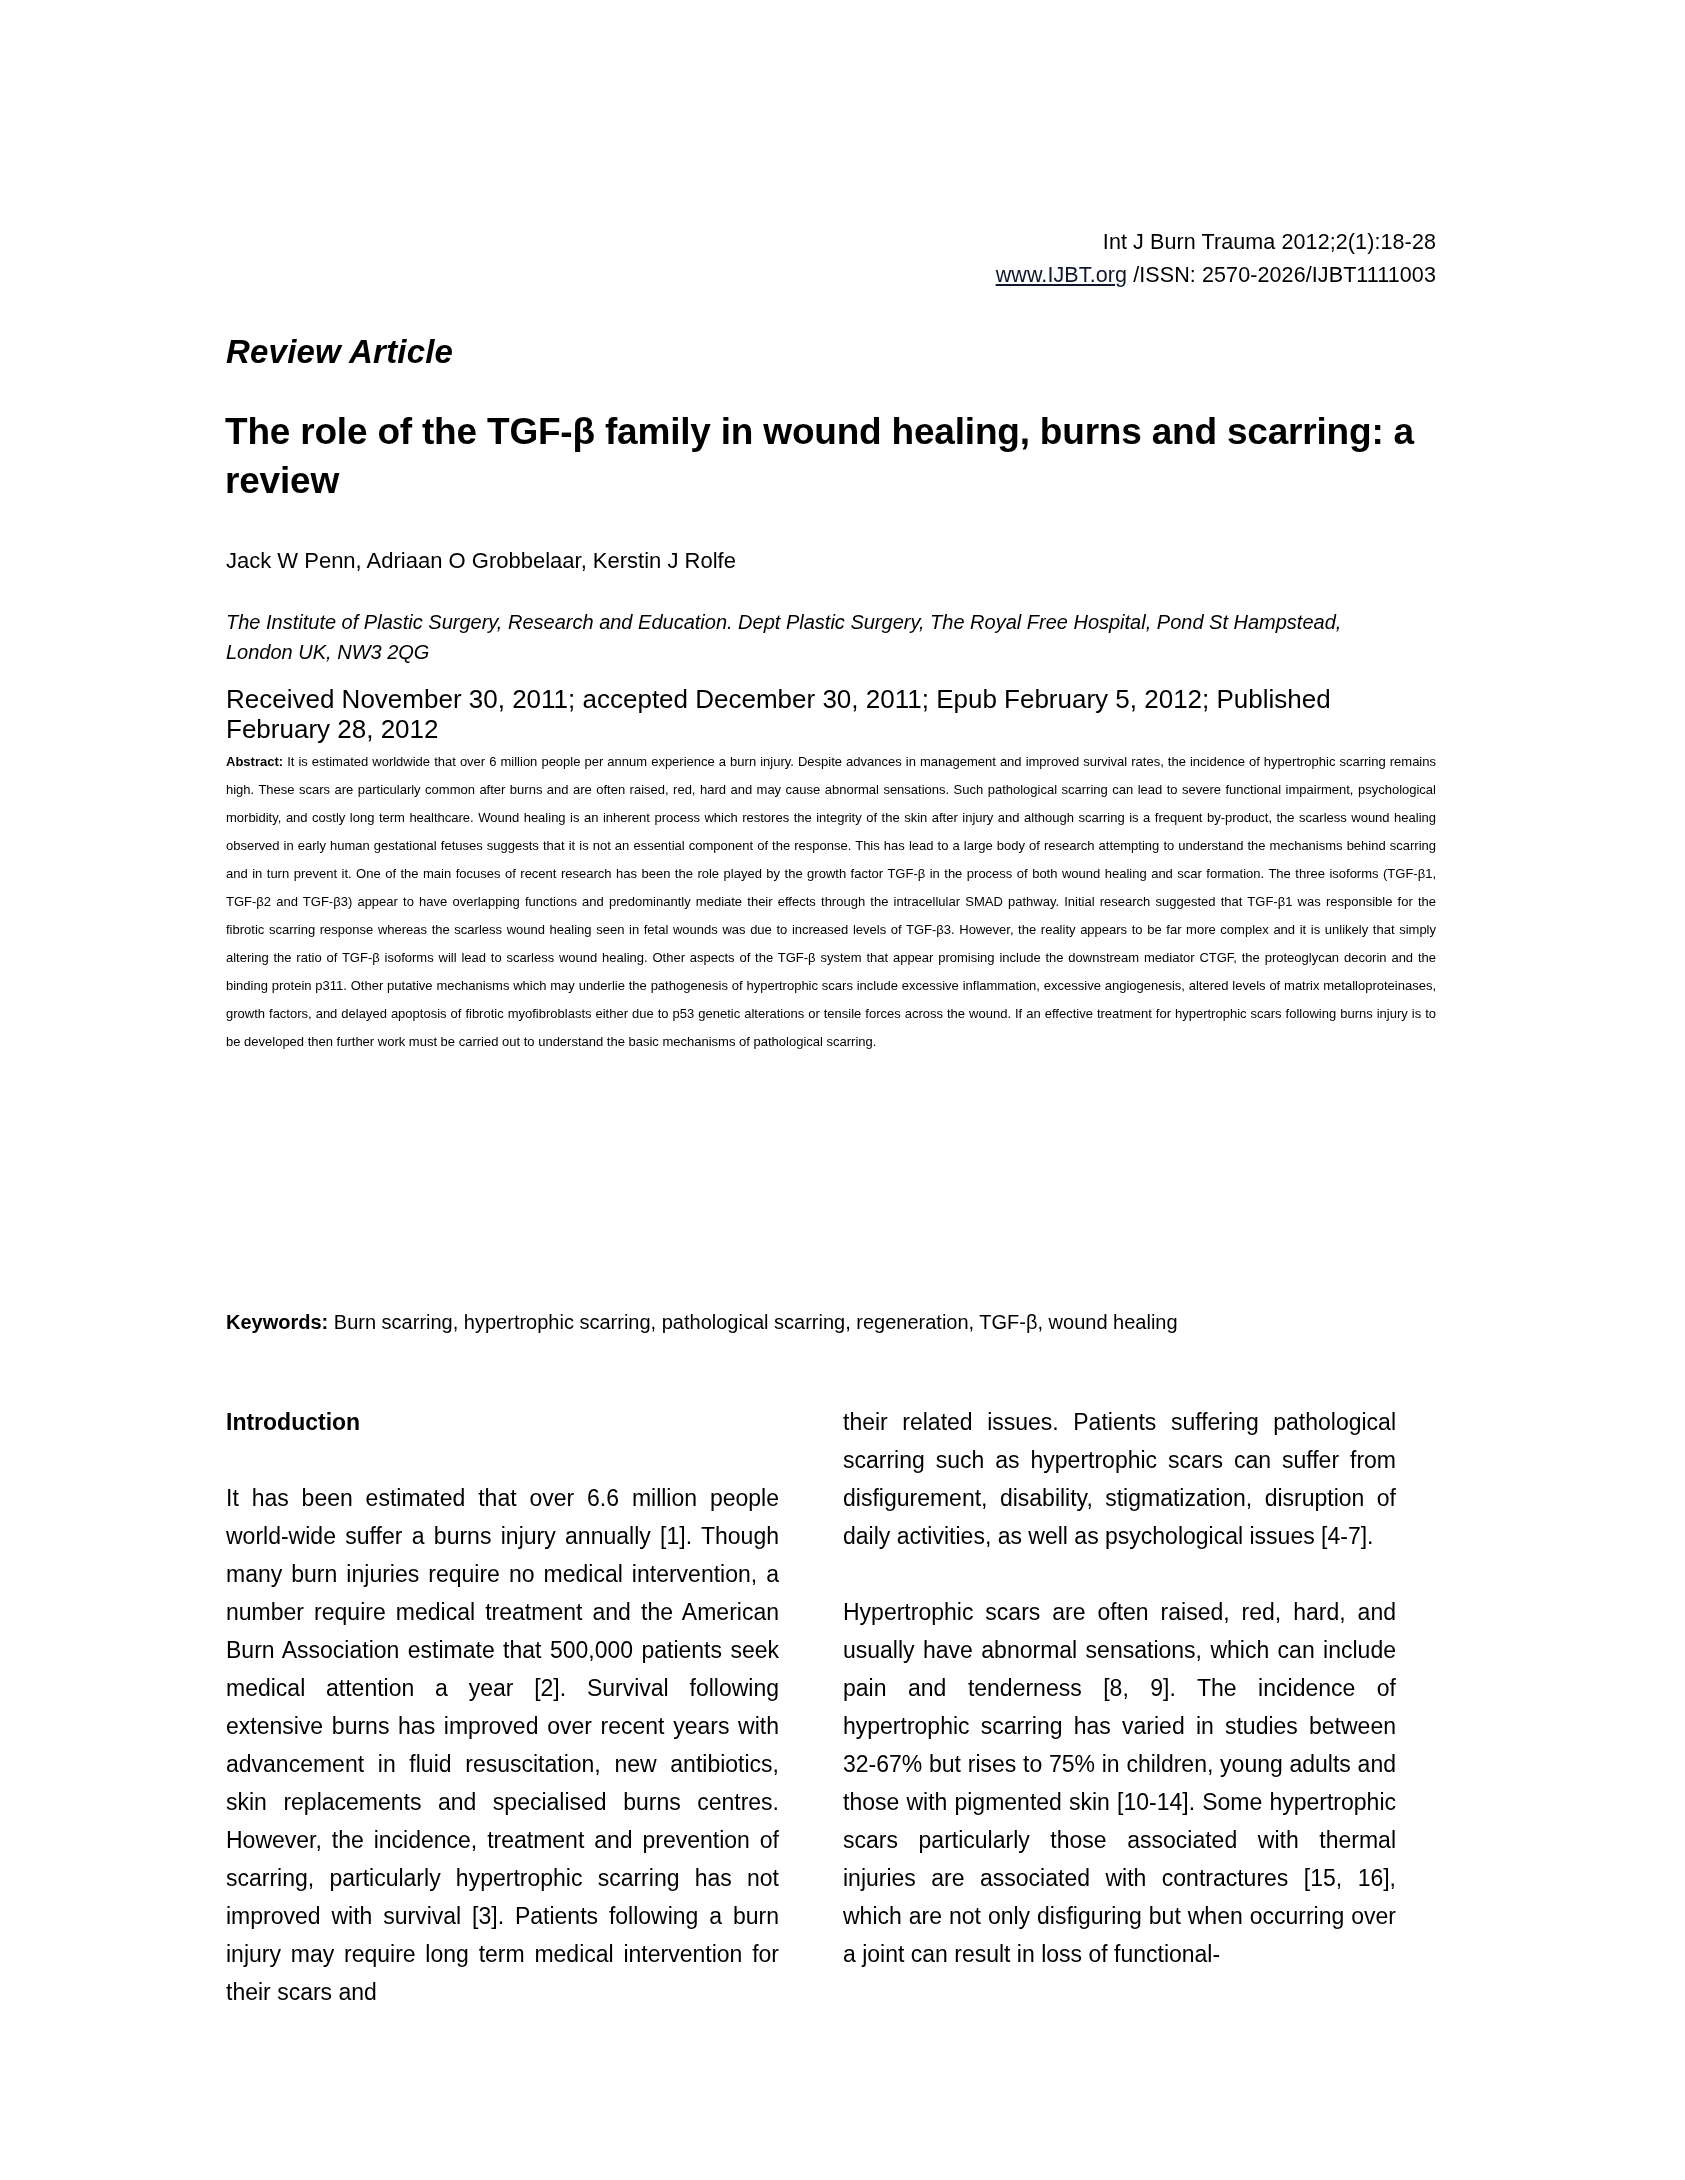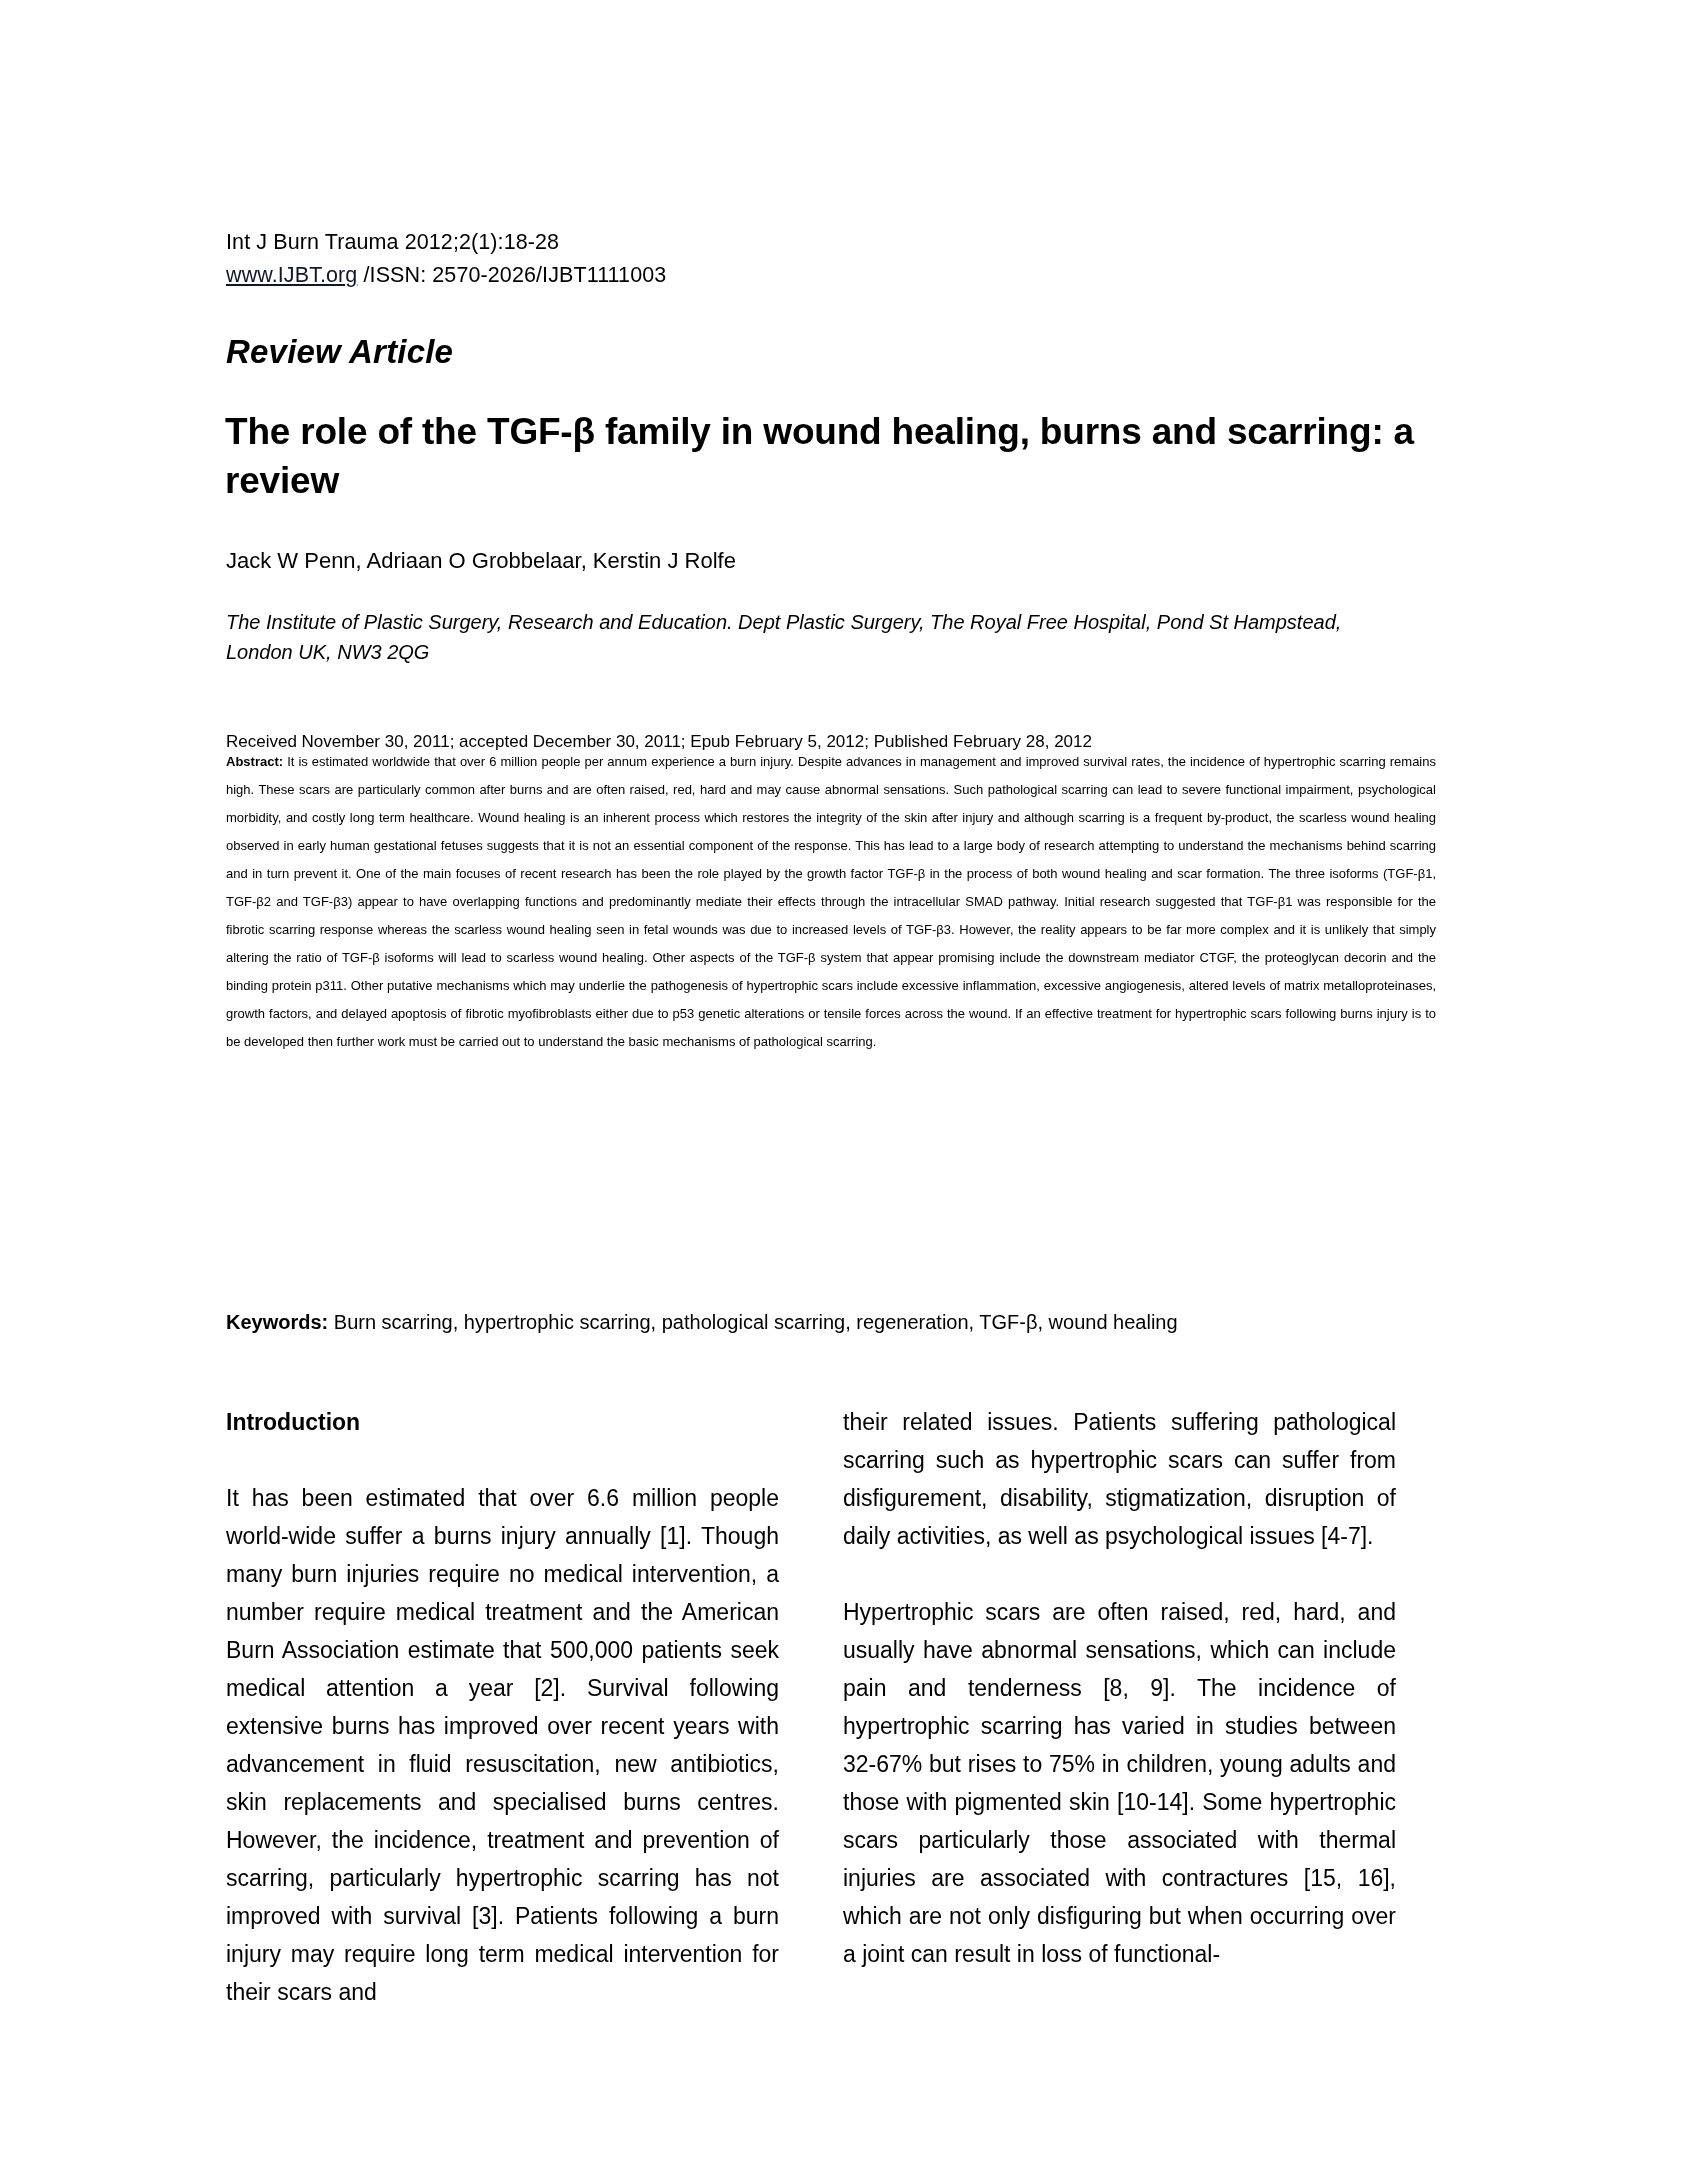--- a/index.html
+++ b/index.html
@@ -23,21 +23,21 @@
   
   .runhead {
     position: absolute;
     left: 226px;
     top: 226px;
     width: 1210px;
     font-size: 21.5px;
     line-height: 33px;
     letter-spacing: 0.1px;
   }
-  .runhead .line { white-space: nowrap; }
+  .runhead .line { white-space: nowrap; text-align: right; }
   .journal-link {
     color: #0f172a;
     text-decoration: underline;
   }
 
   
   .article-type {
     position: absolute;
     left: 226px;
     top: 332px;
@@ -79,23 +79,23 @@
     width: 1167px;
     font-size: 20px;
     line-height: 30px;
     font-style: italic;
   }
 
   
   .dates {
     position: absolute;
     left: 226px;
-    top: 727px;
+    top: 684px;
     width: 1210px;
-    font-size: 17px;
+    font-size: 26px;
     line-height: 30px;
   }
 
   
   .abstract {
     position: absolute;
     left: 226px;
     top: 748px;
     width: 1210px;
     font-size: 13px;

